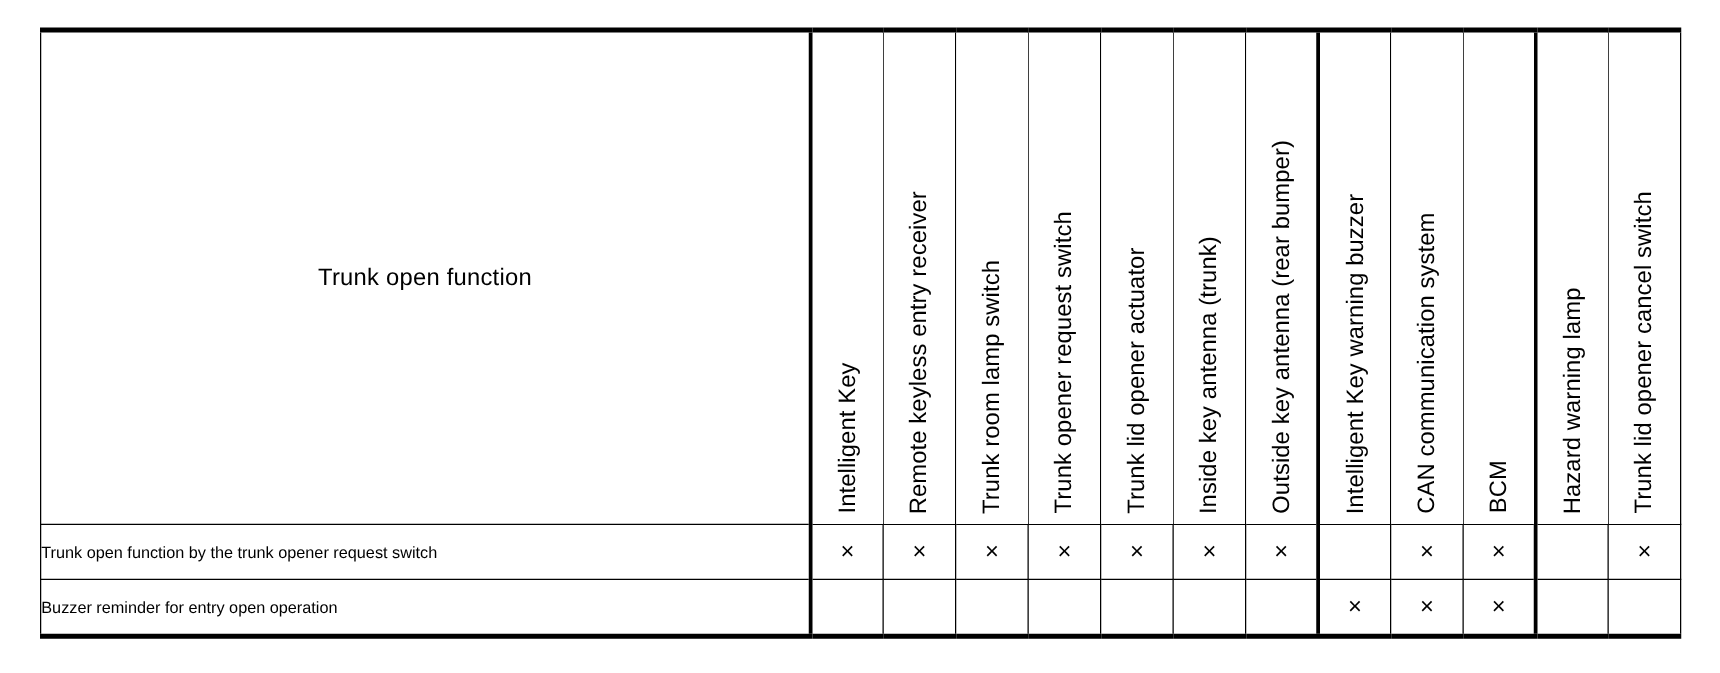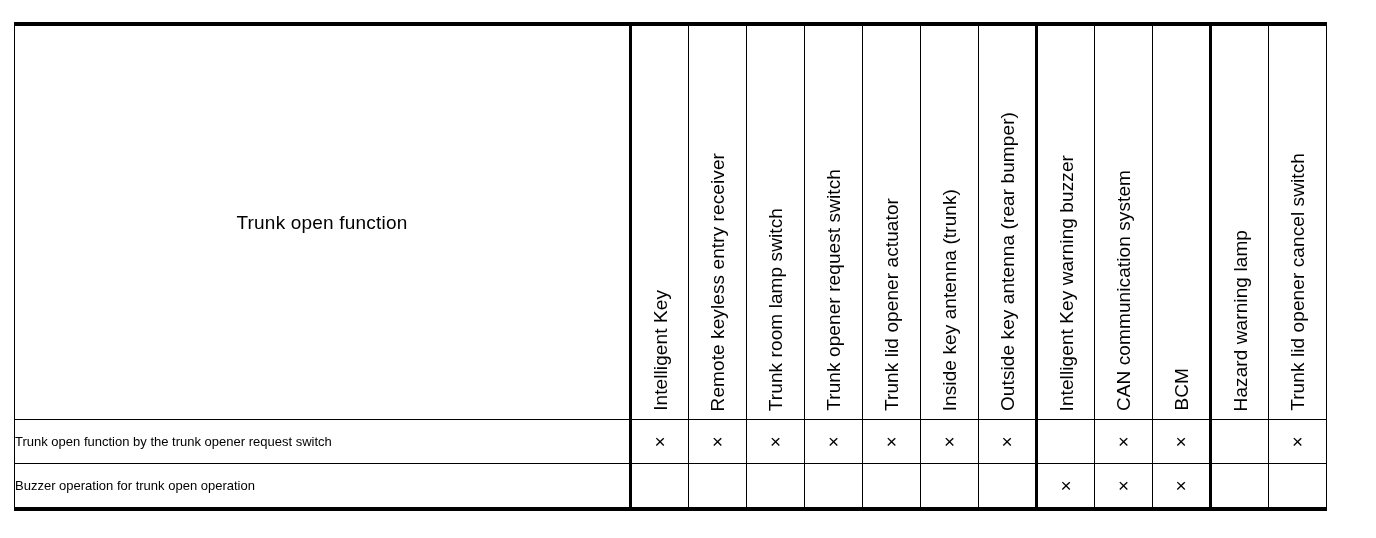--- a/index.html
+++ b/index.html
@@ -18,21 +18,21 @@
   #page {
     position: relative;
     width: 1376px;
     height: 538px;
     background: #ffffff;
   }
 
   
   #matrix-table {
     position: absolute;
-    left: 14px;
+    left: 32px;
     top: 22px;
     width: 1298px;
     border-collapse: collapse;
     table-layout: fixed;
     background: #ffffff;
   }
 
   #matrix-table td,
   #matrix-table th {
     border: 1px solid #000000;
@@ -227,21 +227,21 @@
         <td class="mark-cell"><span class="mark">×</span></td>
         <td class="mark-cell grp-right"><span class="mark">×</span></td>
         <td class="mark-cell"><span class="mark"></span></td>
         <td class="mark-cell"><span class="mark">×</span></td>
         <td class="mark-cell grp-right"><span class="mark">×</span></td>
         <td class="mark-cell"><span class="mark"></span></td>
         <td class="mark-cell"><span class="mark">×</span></td>
       </tr>
 
       <tr class="data-row">
-        <td class="rowlabel-cell grp-right rule-bottom">Buzzer operation for trunk open operation</td>
+        <td class="rowlabel-cell grp-right rule-bottom">Buzzer reminder for entry open operation</td>
         <td class="mark-cell rule-bottom"><span class="mark"></span></td>
         <td class="mark-cell rule-bottom"><span class="mark"></span></td>
         <td class="mark-cell rule-bottom"><span class="mark"></span></td>
         <td class="mark-cell rule-bottom"><span class="mark"></span></td>
         <td class="mark-cell rule-bottom"><span class="mark"></span></td>
         <td class="mark-cell rule-bottom"><span class="mark"></span></td>
         <td class="mark-cell grp-right rule-bottom"><span class="mark"></span></td>
         <td class="mark-cell rule-bottom"><span class="mark">×</span></td>
         <td class="mark-cell rule-bottom"><span class="mark">×</span></td>
         <td class="mark-cell grp-right rule-bottom"><span class="mark">×</span></td>

